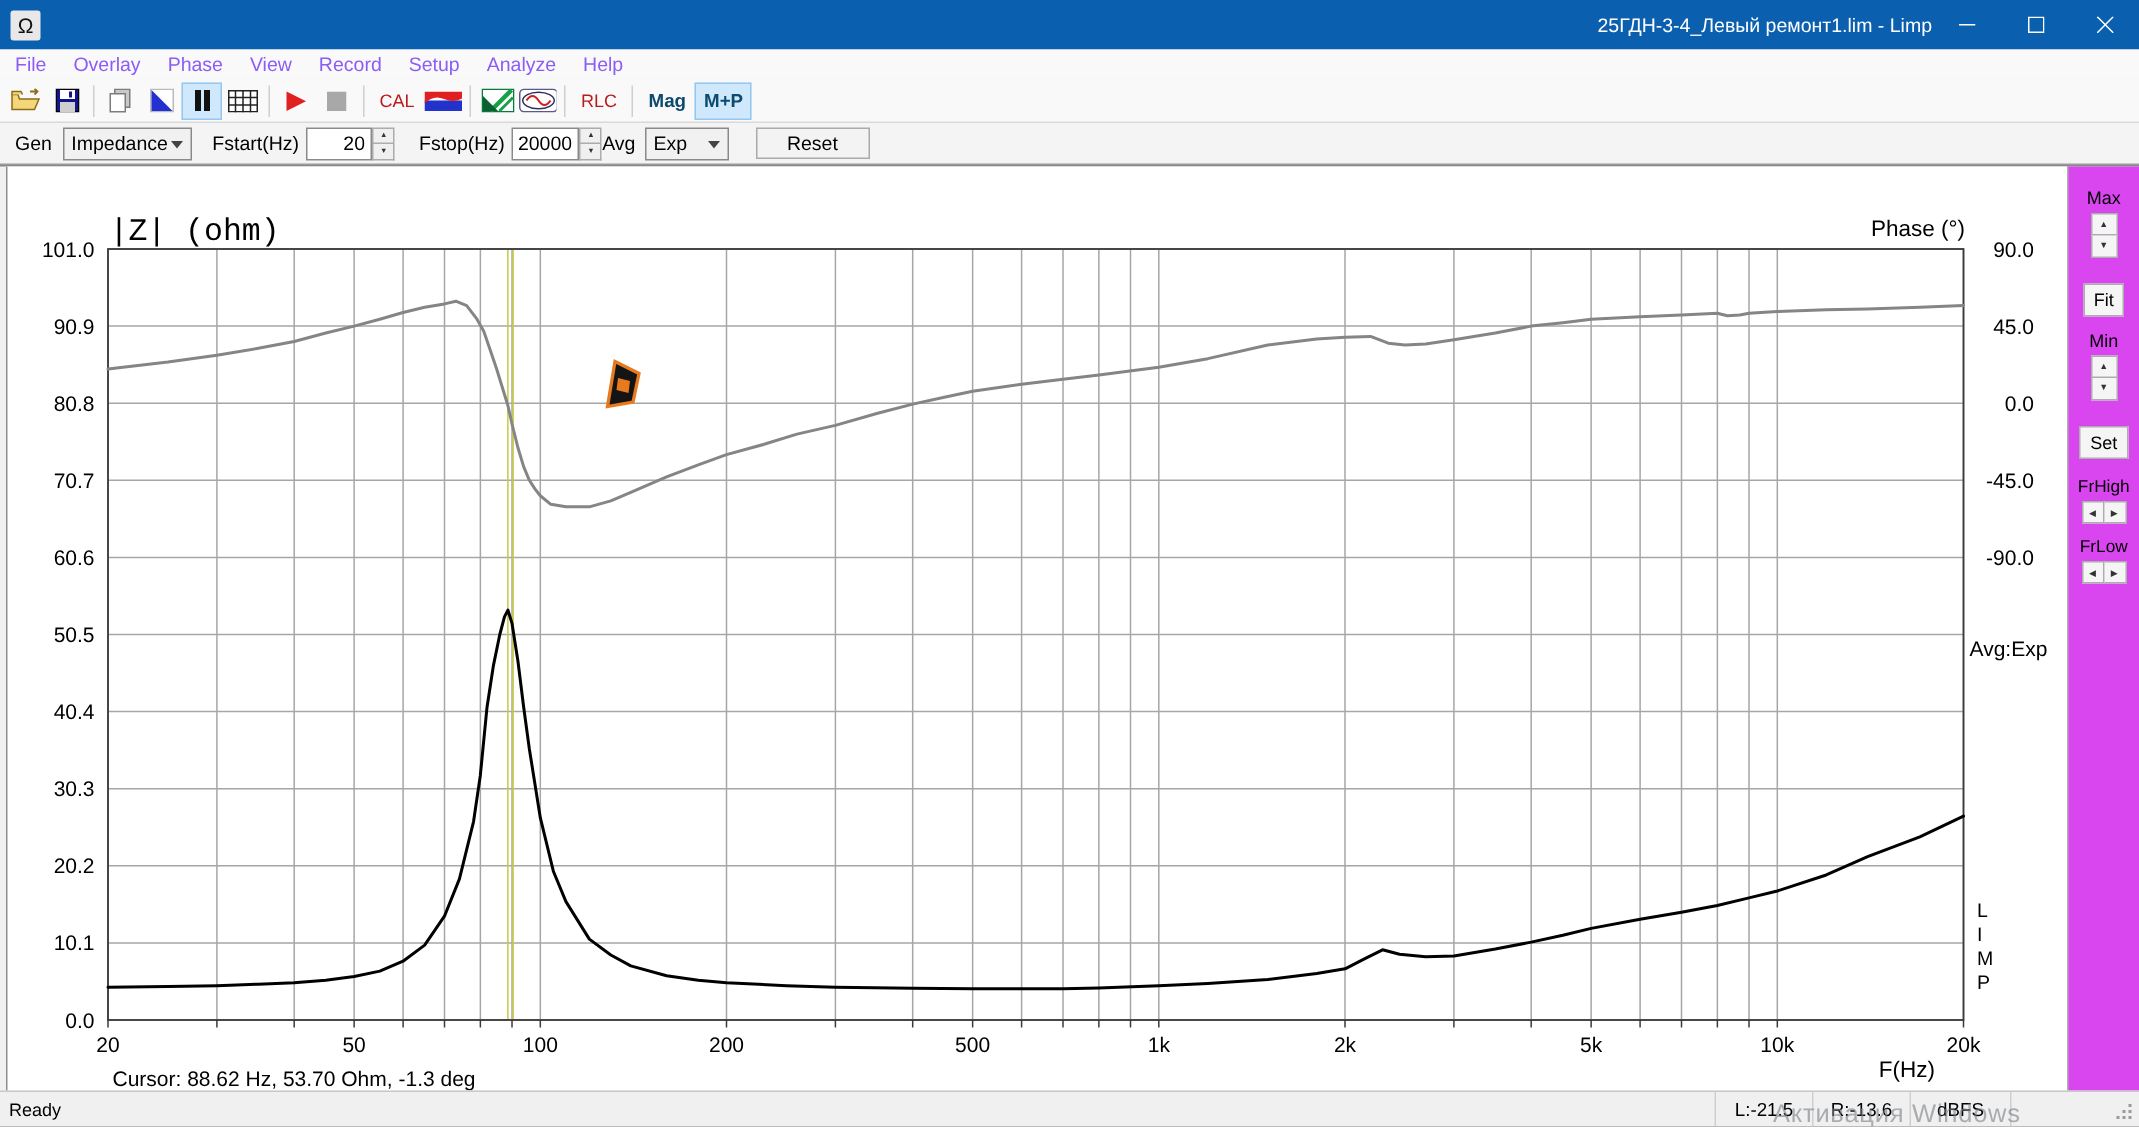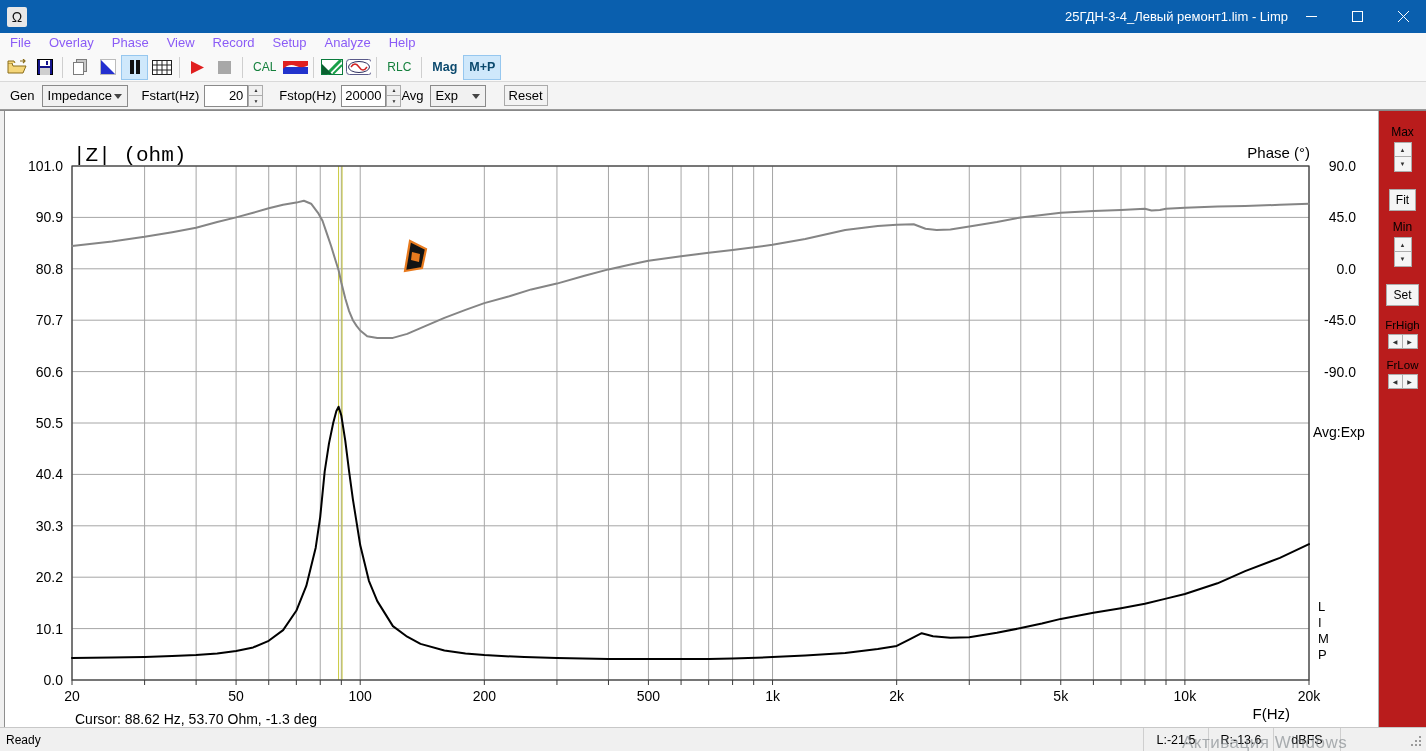--- a/index.html
+++ b/index.html
@@ -14,57 +14,57 @@
   .win-btns { display:flex; height:33px; }
   .win-btn { width:46px; height:33px; display:flex; align-items:center; justify-content:center; }
 
   
   .menubar { height:20px; background:#f9f9f9; display:flex; align-items:center; font-size:13px; padding-left:1px; }
   .menu-item { padding:0 9px; line-height:20px; color:#8b5cf6; }
 
   
   .toolbar { height:29px; background:#f9f9f9; border-bottom:1px solid #d9d9d9; display:flex; align-items:center; padding-left:4px; }
   .tb-btn { width:27px; height:25px; display:flex; align-items:center; justify-content:center; border:1px solid transparent; }
-  .tb-txt { width:auto; padding:0 5px; font-size:12px; color:#15803d; }
+  .tb-txt { width:auto; padding:0 5px; font-size:12px; color:#b91c1c; }
   .tb-teal { color:#0c4a6e; font-weight:bold; font-size:12.5px; }
   .hl { background:#cfe8fb; border:1px solid #96c7ef; }
   .tb-sep { width:1px; height:21px; background:#cfcfcf; margin:0 4px; }
 
   
   .genbar { height:28px; background:#f4f4f4; border-bottom:1px solid #9a9a9a; display:flex; align-items:center; font-size:13px; }
   .gb-label { white-space:nowrap; }
   .gb-select { height:22px; background:#f1f1f1; border:1px solid #8a8a8a; display:flex; align-items:center;
                font-size:13px; padding-left:5px; position:relative; }
   .gb-select .chev { position:absolute; right:5px; top:8px; width:0; height:0;
                      border-left:4px solid transparent; border-right:4px solid transparent; border-top:5px solid #444; }
   .gb-input { height:22px; border:1px solid #8a8a8a; background:#fff; font-size:13px; text-align:right;
               padding-right:4px; font-family:"Liberation Sans", sans-serif; }
   .vspin { display:flex; flex-direction:column; width:15px; height:22px; }
   .vspin .sbtn { flex:1; background:#f0f0f0; border:1px solid #acacac; font-size:5px; color:#333;
                  display:flex; align-items:center; justify-content:center; }
   .vspin .sbtn + .sbtn { border-top:none; }
-  .gb-btn { height:21px; background:#f3f3f3; border:1px solid #aaa; font-size:13px; padding:0 4px;
+  .gb-btn { height:21px; background:#f3f3f3; border:1px solid #aaa; font-size:13px; padding:0 20px;
             display:flex; align-items:center; }
 
   
   .main { position:relative; height:617px; background:#f0f0f0; border-top:1px solid #888; }
   .chart-area { position:absolute; left:4px; top:0; width:1374px; height:617px; background:#fff;
                 border-left:1px solid #8e8e8e; }
   .lbl { position:absolute; color:#000; white-space:nowrap; }
   .zlabel { left:68px; top:33px; font-size:21px;font-family:Liberation Mono, monospace; }
   .charttitle { left:0; right:70px; top:33px; text-align:center; font-size:15px; }
   .phaselabel { right:68px; top:33px; font-size:15px; }
   .fhz { right:88px; top:594px; font-size:15px; }
   .avgexp { left:1308px; top:313px; font-size:14px; }
   .limp { left:1313px; top:488px; font-size:13px; line-height:16px; white-space:pre-line; }
   .cursorinfo { left:70px; top:600px; font-size:14px; }
   .mousecursor { position:absolute; left:396px; top:128px; }
 
   
-  .sidepanel { position:absolute; left:1378px; top:0; width:48px; height:617px; background:#b91c1c;
+  .sidepanel { position:absolute; left:1378px; top:0; width:48px; height:617px; background:#d946ef;
                border-left:1px solid #b0b0b0; display:flex; flex-direction:column; align-items:center; font-size:12px; }
   .sp-label { margin-top:14px; }
   .sp-label2 { margin-top:13px; font-size:11.5px; }
   .vspin2 { margin-top:3px; width:18px; }
   .vspin2 .sbtn { width:18px; height:15px; background:#f5f5f5; border:1px solid #adadad; font-size:6px; color:#333;
                   display:flex; align-items:center; justify-content:center; }
   .vspin2 .sbtn + .sbtn { border-top:none; }
   .sp-btn { margin-top:17px; height:22px; background:#f5f5f5; border:1px solid #adadad; font-size:12px;
             padding:0 6px; display:flex; align-items:center; }
   .hpair { display:flex; margin-top:3px; }

